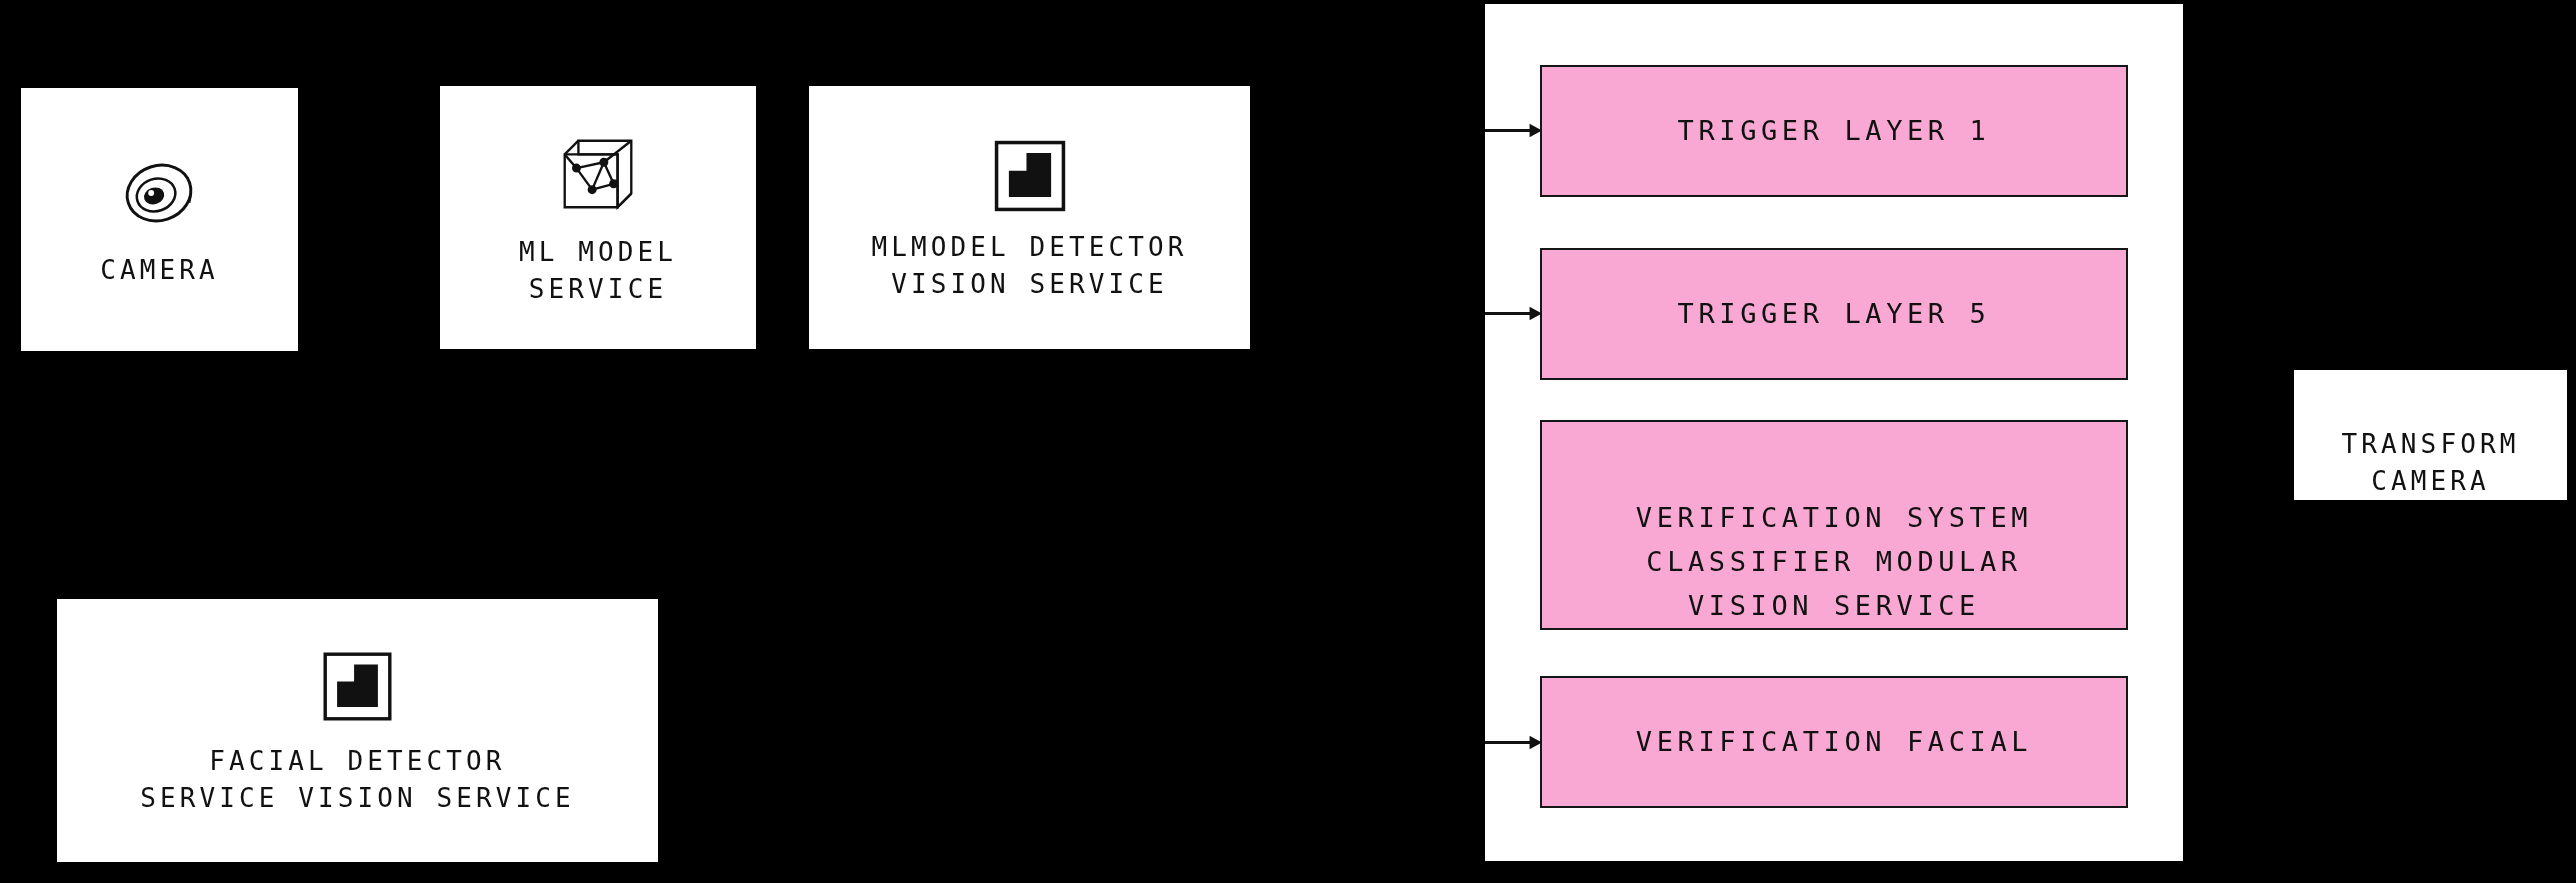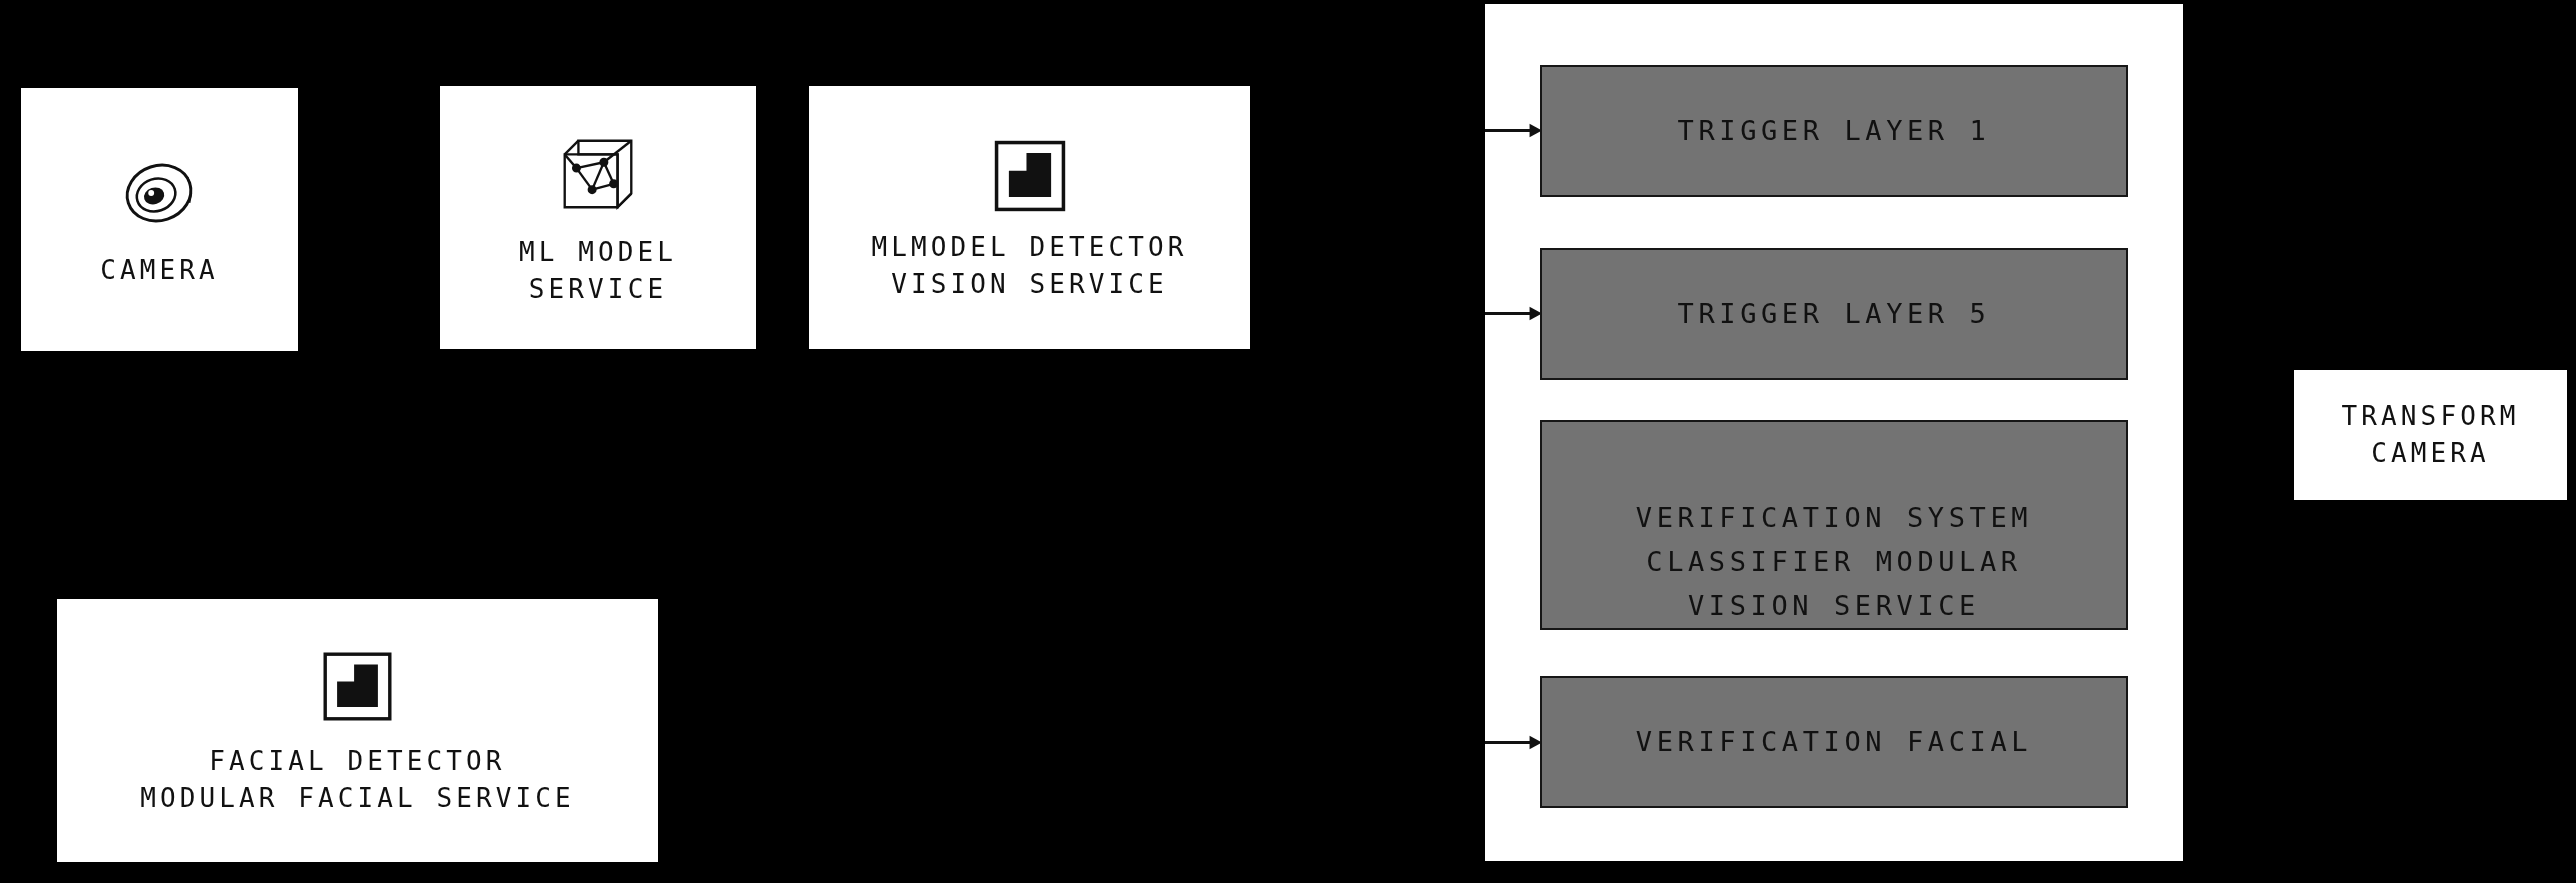--- a/index.html
+++ b/index.html
@@ -35,21 +35,21 @@
   .pipeline {
     position:absolute;
     left:1485px; top:4.1px;
     width:698px; height:857px;
     background:#fff;
   }
   .layer {
     position:absolute;
     left:55px;
     width:588px;
-    background:#737373;
+    background:#f9a8d4;
     border:2.6px solid #161616;
     box-sizing:border-box;
     display:flex;
     align-items:center;
     justify-content:center;
     text-align:center;
   }
   .layer .label { font-size:27px; letter-spacing:4.6px; line-height:44px; }
   .arrow { position:absolute; left:0; width:57px; height:23px; }
 </style>
@@ -107,21 +107,21 @@
   </div>
 
   <div class="card" style="left:57px; top:599px; width:601px; height:263px;">
     <span class="icon">
       <svg width="85" height="85" viewBox="0 0 100 100">
         <rect x="12" y="12" width="76" height="76" fill="#fff" stroke="#111" stroke-width="4"></rect>
         <polygon points="26,44 46,44 46,24 74,24 74,74 26,74" fill="#111"></polygon>
       </svg>
     </span>
     <div class="label">FACIAL DETECTOR
-MODULAR FACIAL SERVICE</div>
+SERVICE VISION SERVICE</div>
   </div>
 
   <div class="pipeline">
 
     <svg class="arrow" style="top:115px;" viewBox="0 0 110 44">
       <line x1="0" y1="22" x2="88" y2="22" stroke="#111" stroke-width="6"></line>
       <polygon points="86,9 110,22 86,35" fill="#111"></polygon>
     </svg>
     <div class="layer" style="top:61px; height:132px;">
       <div class="label">TRIGGER LAYER 1</div>
@@ -144,19 +144,19 @@
     <svg class="arrow" style="top:727px;" viewBox="0 0 110 44">
       <line x1="0" y1="22" x2="88" y2="22" stroke="#111" stroke-width="6"></line>
       <polygon points="86,9 110,22 86,35" fill="#111"></polygon>
     </svg>
     <div class="layer" style="top:672px; height:132px;">
       <div class="label">VERIFICATION FACIAL</div>
     </div>
 
   </div>
 
-  <div class="card" style="left:2294px; top:370px; width:273px; height:130px;">
+  <div class="card" style="left:2294px; top:370px; width:273px; height:130px;justify-content:flex-end;">
     <div class="label">TRANSFORM
 CAMERA</div>
   </div>
 
 </div>
 
 
 </body></html>

